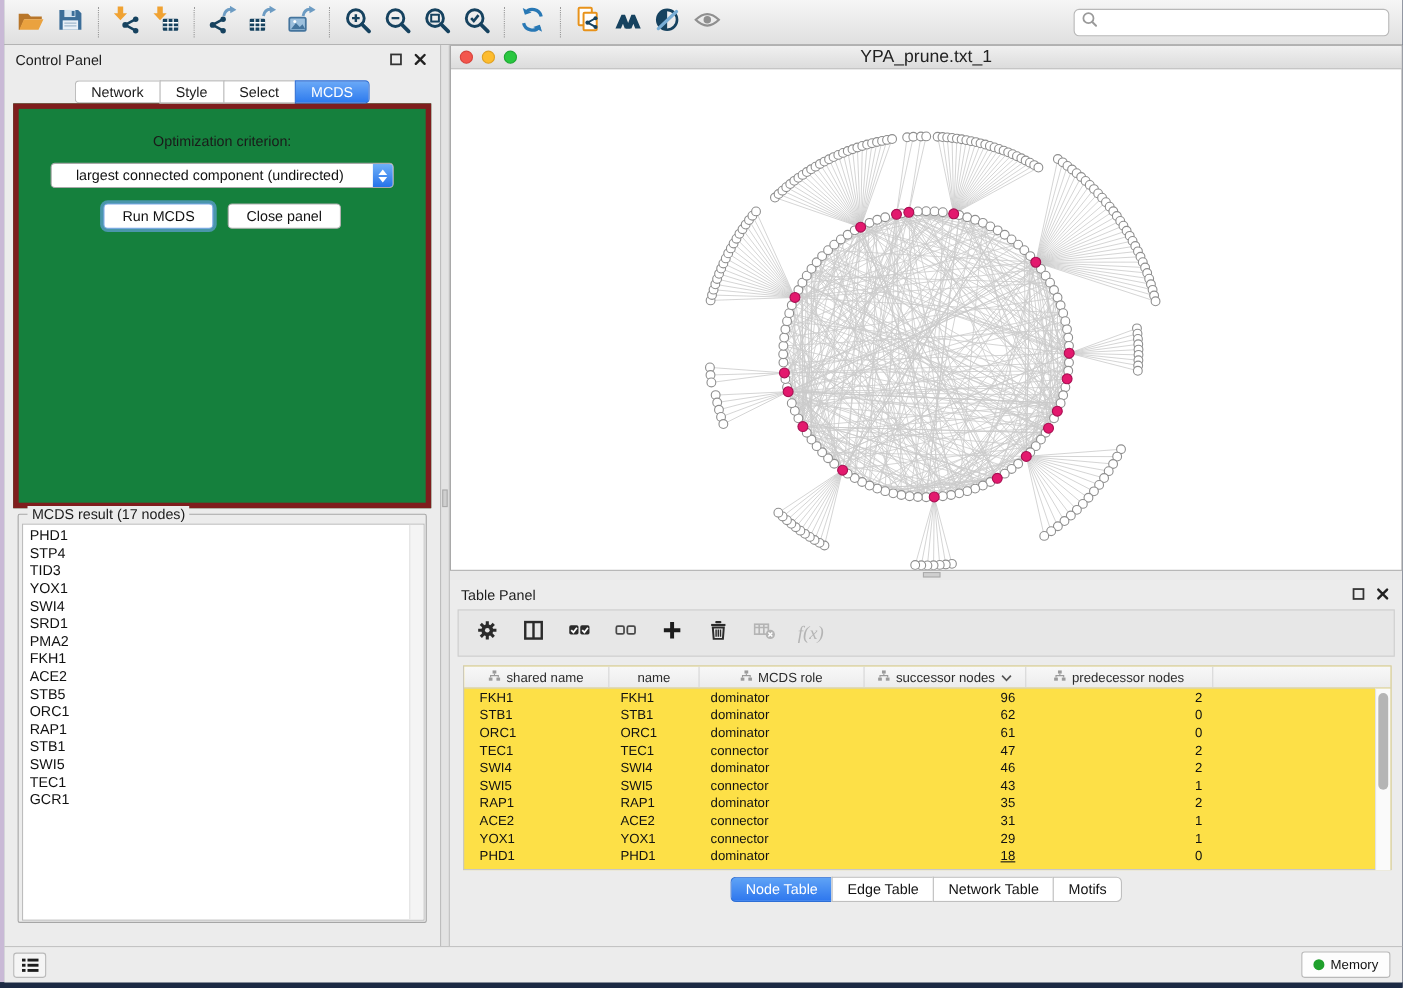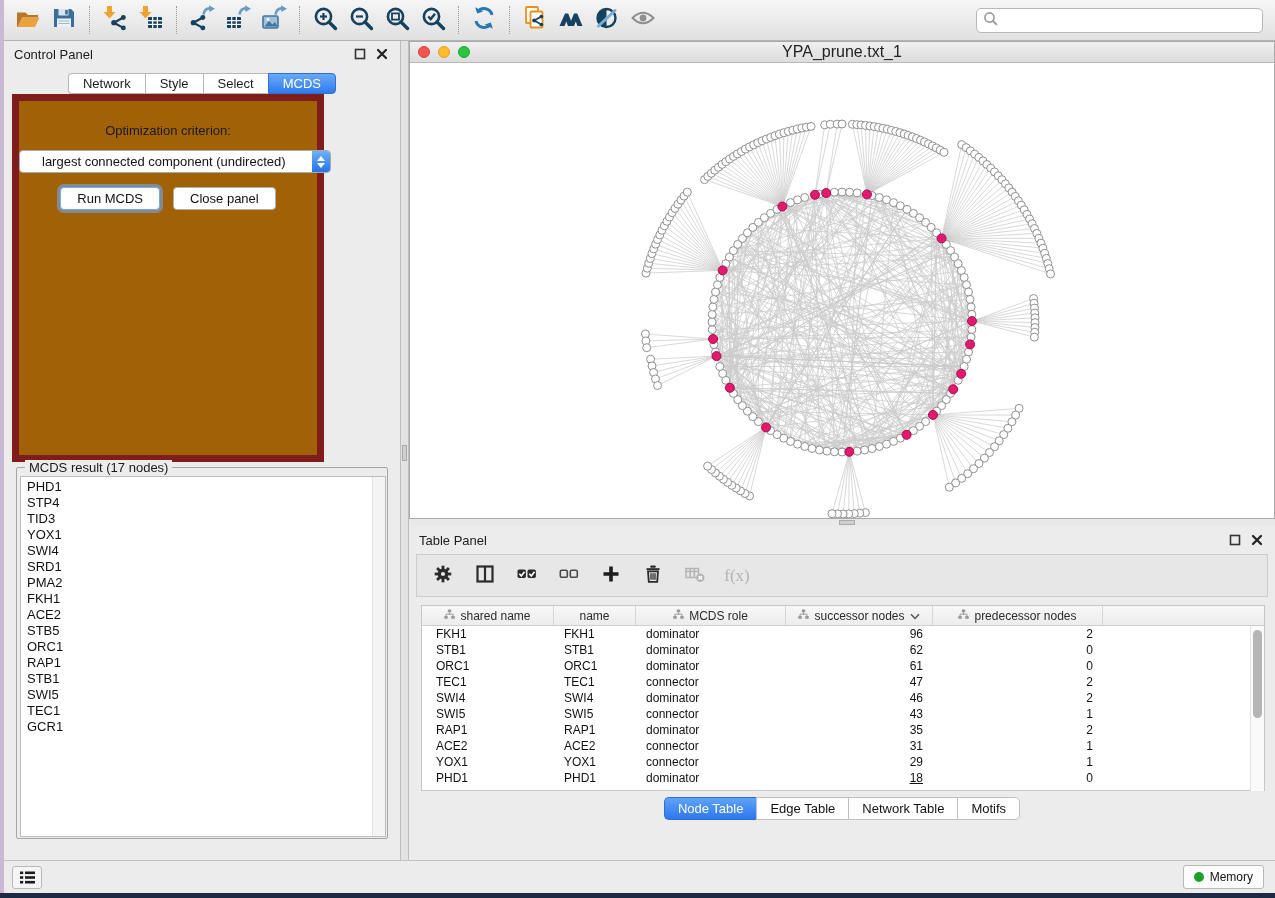--- a/index.html
+++ b/index.html
@@ -20,21 +20,21 @@
   
   #control-panel { left:0; top:41px; width:396px; height:819px; background:#ececec; }
   .panel-head { height:26px; display:flex; align-items:center; padding:0 10px; font-size:13px; color:#1c1c1c; }
   .panel-head .spacer { flex:1; }
   .ph-btn { width:16px; height:16px; display:flex; align-items:center; justify-content:center; margin-left:6px; }
   #cp-tabs { position:absolute; left:0; top:32px; width:396px; display:flex; justify-content:center; z-index:2; }
   .cp-tab { height:21px; padding:0 14px; background:#fff; border:1px solid #b7b7b7; border-right:none; font-size:13px; display:flex; align-items:center; color:#1c1c1c; }
   .cp-tab:first-child { border-radius:4px 0 0 4px; }
   .cp-tab:last-child { border-right:1px solid #b7b7b7; border-radius:0 4px 4px 0; }
   .cp-tab.active { background:linear-gradient(#6aa9f7,#2e7bee); color:#fff; border-color:#2e6fd6; }
-  #cp-body { position:absolute; left:8px; top:53px; width:312px; height:368px; background:#a16207; border:7px solid #7f1d1d; }
+  #cp-body { position:absolute; left:8px; top:53px; width:380px; height:368px; background:#15803d; border:5px solid #7f1d1d; }
   #cp-criterion-label { text-align:center; font-size:13px; color:#1a1a1a; margin-top:22px; }
   #cp-combo { margin:12px auto 0; width:312px; height:23px; background:#fff; border:1px solid #a9a9a9; border-radius:4px; display:flex; align-items:center; position:relative; }
   #cp-combo .combo-text { flex:1; font-size:13px; padding-left:22px; color:#111; white-space:nowrap; }
   #cp-combo .stepper { width:18px; height:21px; border-radius:0 3px 3px 0; background:linear-gradient(#6fb0f8,#2673e9); display:flex; flex-direction:column; align-items:center; justify-content:center; gap:2px; }
   .tri-up { width:0; height:0; border-left:4px solid transparent; border-right:4px solid transparent; border-bottom:5px solid #fff; }
   .tri-dn { width:0; height:0; border-left:4px solid transparent; border-right:4px solid transparent; border-top:5px solid #fff; }
   #cp-buttons { display:flex; justify-content:center; gap:13px; margin-top:14px; }
   .mac-btn { height:23px; padding:0 16px; background:#fff; border:1px solid #b0b0b0; border-radius:4px; font-size:13px; color:#111; display:flex; align-items:center; }
   .mac-btn.focused { box-shadow:0 0 0 3px rgba(110,165,245,.6); border-color:#7aa8e8; }
 
@@ -57,22 +57,22 @@
   #tl-red { background:#f3564d; border:1px solid #d8433c; }
   #tl-yellow { background:#fdbc2e; border:1px solid #dfa123; }
   #tl-green { background:#29c73f; border:1px solid #1ea733; }
   #nw-title { position:absolute; left:0; right:0; text-align:center; font-size:16px; color:#222; }
   #graph-canvas { display:block; }
 
   
   #table-panel { left:405px; top:527px; width:866px; height:333px; background:#ececec; }
   #tp-toolbar { position:absolute; left:7px; top:27px; width:852px; height:43px; background:#e7e7e7; border:1px solid #cdcdcd; display:flex; align-items:center; padding-left:14px; gap:18px; }
   .tp-tool { width:24px; height:24px; display:flex; align-items:center; justify-content:center; }
-  .fx { font-family:"Liberation Serif",serif; font-size:17px; color:#b4b4b4; }
-  #node-table { position:absolute; left:12px; top:78px; width:844px; height:186px; background:#ffffff; border:1px solid #c7c7c7; }
+  .fx { font-family:"Liberation Serif",serif; font-style:italic; font-size:17px; color:#b4b4b4; }
+  #node-table { position:absolute; left:12px; top:78px; width:844px; height:186px; background:#fde047; border:1px solid #c7c7c7; }
   #nt-header { display:flex; height:20px; background:linear-gradient(#f8f8f8,#ececec); border-bottom:1px solid #cfcfcf; font-size:12px; color:#2b2b2b; }
   .nt-col { display:flex; align-items:center; justify-content:center; gap:5px; border-right:1px solid #d6d6d6; height:100%; }
   #nt-rows { font-size:12px; color:#111; }
   .nt-row { display:flex; height:16px; align-items:center; }
   .nt-cell { white-space:nowrap; overflow:hidden; }
   .num { text-align:right; padding-right:10px; }
   #nt-scroll { position:absolute; right:0; top:20px; width:14px; height:165px; background:#fafafa; border-left:1px solid #e3e3e3; }
   #nt-thumb { position:absolute; left:2px; top:4px; width:9px; height:88px; background:#b5b5b5; border-radius:5px; }
   #tp-tabs { position:absolute; left:0; top:270px; width:866px; display:flex; justify-content:center;align-items:flex-end; }
   .tp-tab { height:23px; padding:0 13px; background:#fff; border:1px solid #bfbfbf; border-right:none; font-size:13px; display:flex; align-items:center; color:#111; }

